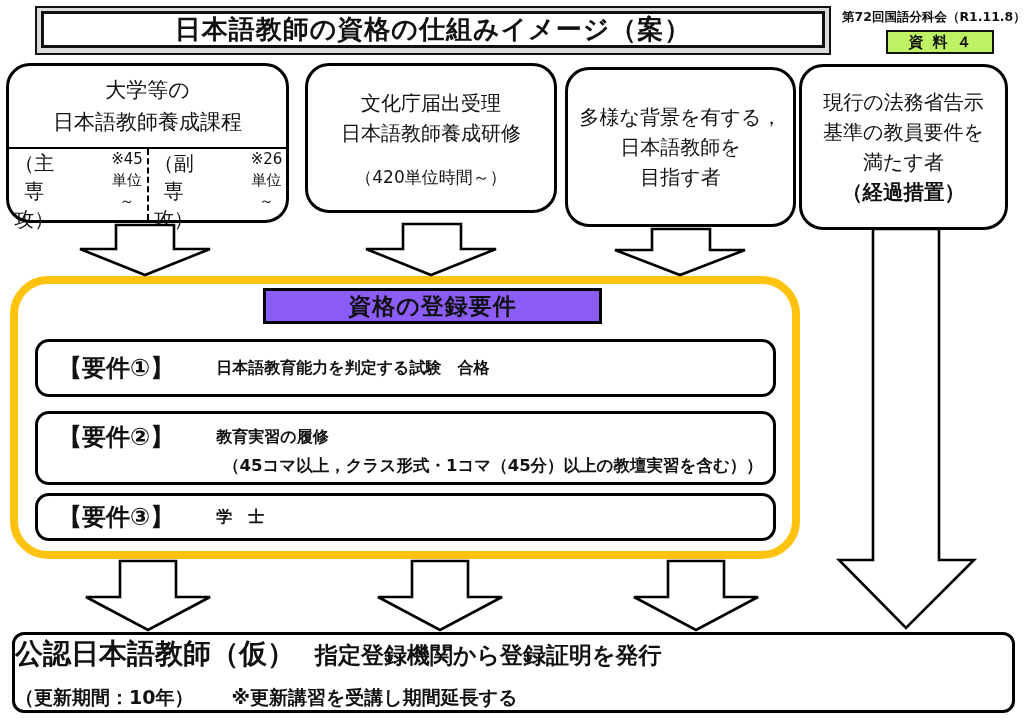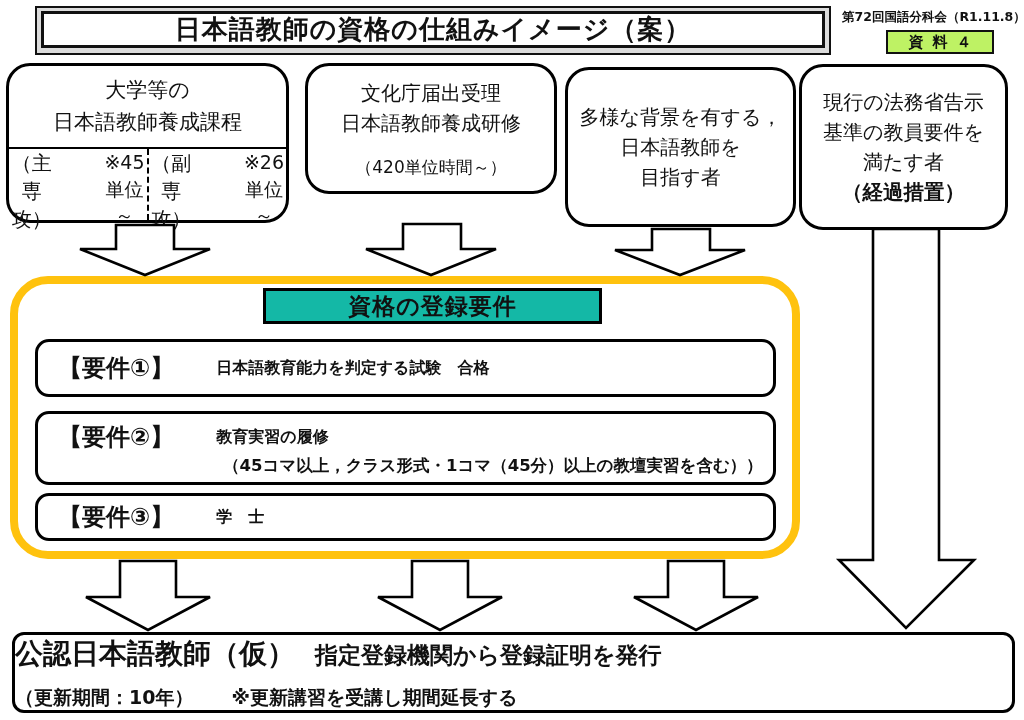--- a/index.html
+++ b/index.html
@@ -34,35 +34,35 @@
     border:3px solid #000;border-radius:24px;background:#fff;box-sizing:border-box;
     text-align:center;font-weight:500;
   }
   .b-line{line-height:1.5;}
   #box1{left:6px;top:63px;width:283px;height:160px;}
   #box1 .b-top{height:81px;display:flex;flex-direction:column;justify-content:center;font-size:21px;}
   #box1 .b-bottom{display:flex;border-top:2px solid #000;height:71px;}
   #box1 .b-col{flex:1;display:flex;flex-direction:row;justify-content:center;}
   #box1 .b-col + .b-col{border-left:2px dashed #000;}
   .major-label{font-size:20px;line-height:1.4;}
-  .unit-note{font-size:19px;line-height:1.4;padding-left:48px;}
-  #box2{left:305px;top:63px;width:252px;height:131px;display:flex;flex-direction:column;justify-content:center;font-size:20px;}
+  .unit-note{font-size:15px;line-height:1.4;padding-left:48px;}
+  #box2{left:305px;top:63px;width:252px;height:150px;display:flex;flex-direction:column;justify-content:center;font-size:20px;}
   #box2 .b-note{font-size:17px;margin-top:18px;}
   #box3{left:565px;top:67px;width:231px;height:160px;display:flex;flex-direction:column;justify-content:center;font-size:20px;}
   #box4{left:799px;top:64px;width:209px;height:166px;display:flex;flex-direction:column;justify-content:center;font-size:20px;}
   #box4 .b-emph{font-weight:800;font-size:20.5px;}
 
   
   .highlight-frame{
     left:10px;top:276px;width:790px;height:283px;
     border:8px solid #FFC20E;border-radius:38px;box-sizing:border-box;background:#fff;
   }
   .reg-heading{
     left:263px;top:288px;width:339px;height:36px;
-    border:3px solid #000;box-sizing:border-box;background:#14b8a6;
+    border:3px solid #000;box-sizing:border-box;background:#8b5cf6;
     display:flex;align-items:center;justify-content:center;
     font-size:23px;font-weight:bold;letter-spacing:1px;
   }
   .req{
     left:35px;width:741px;border:3px solid #000;border-radius:14px;background:#fff;
     box-sizing:border-box;font-weight:bold;
   }
   #req1{top:339px;height:58px;display:flex;align-items:center;}
   #req2{top:411px;height:74px;padding-top:7px;}
   #req3{top:493px;height:48px;display:flex;align-items:center;}

